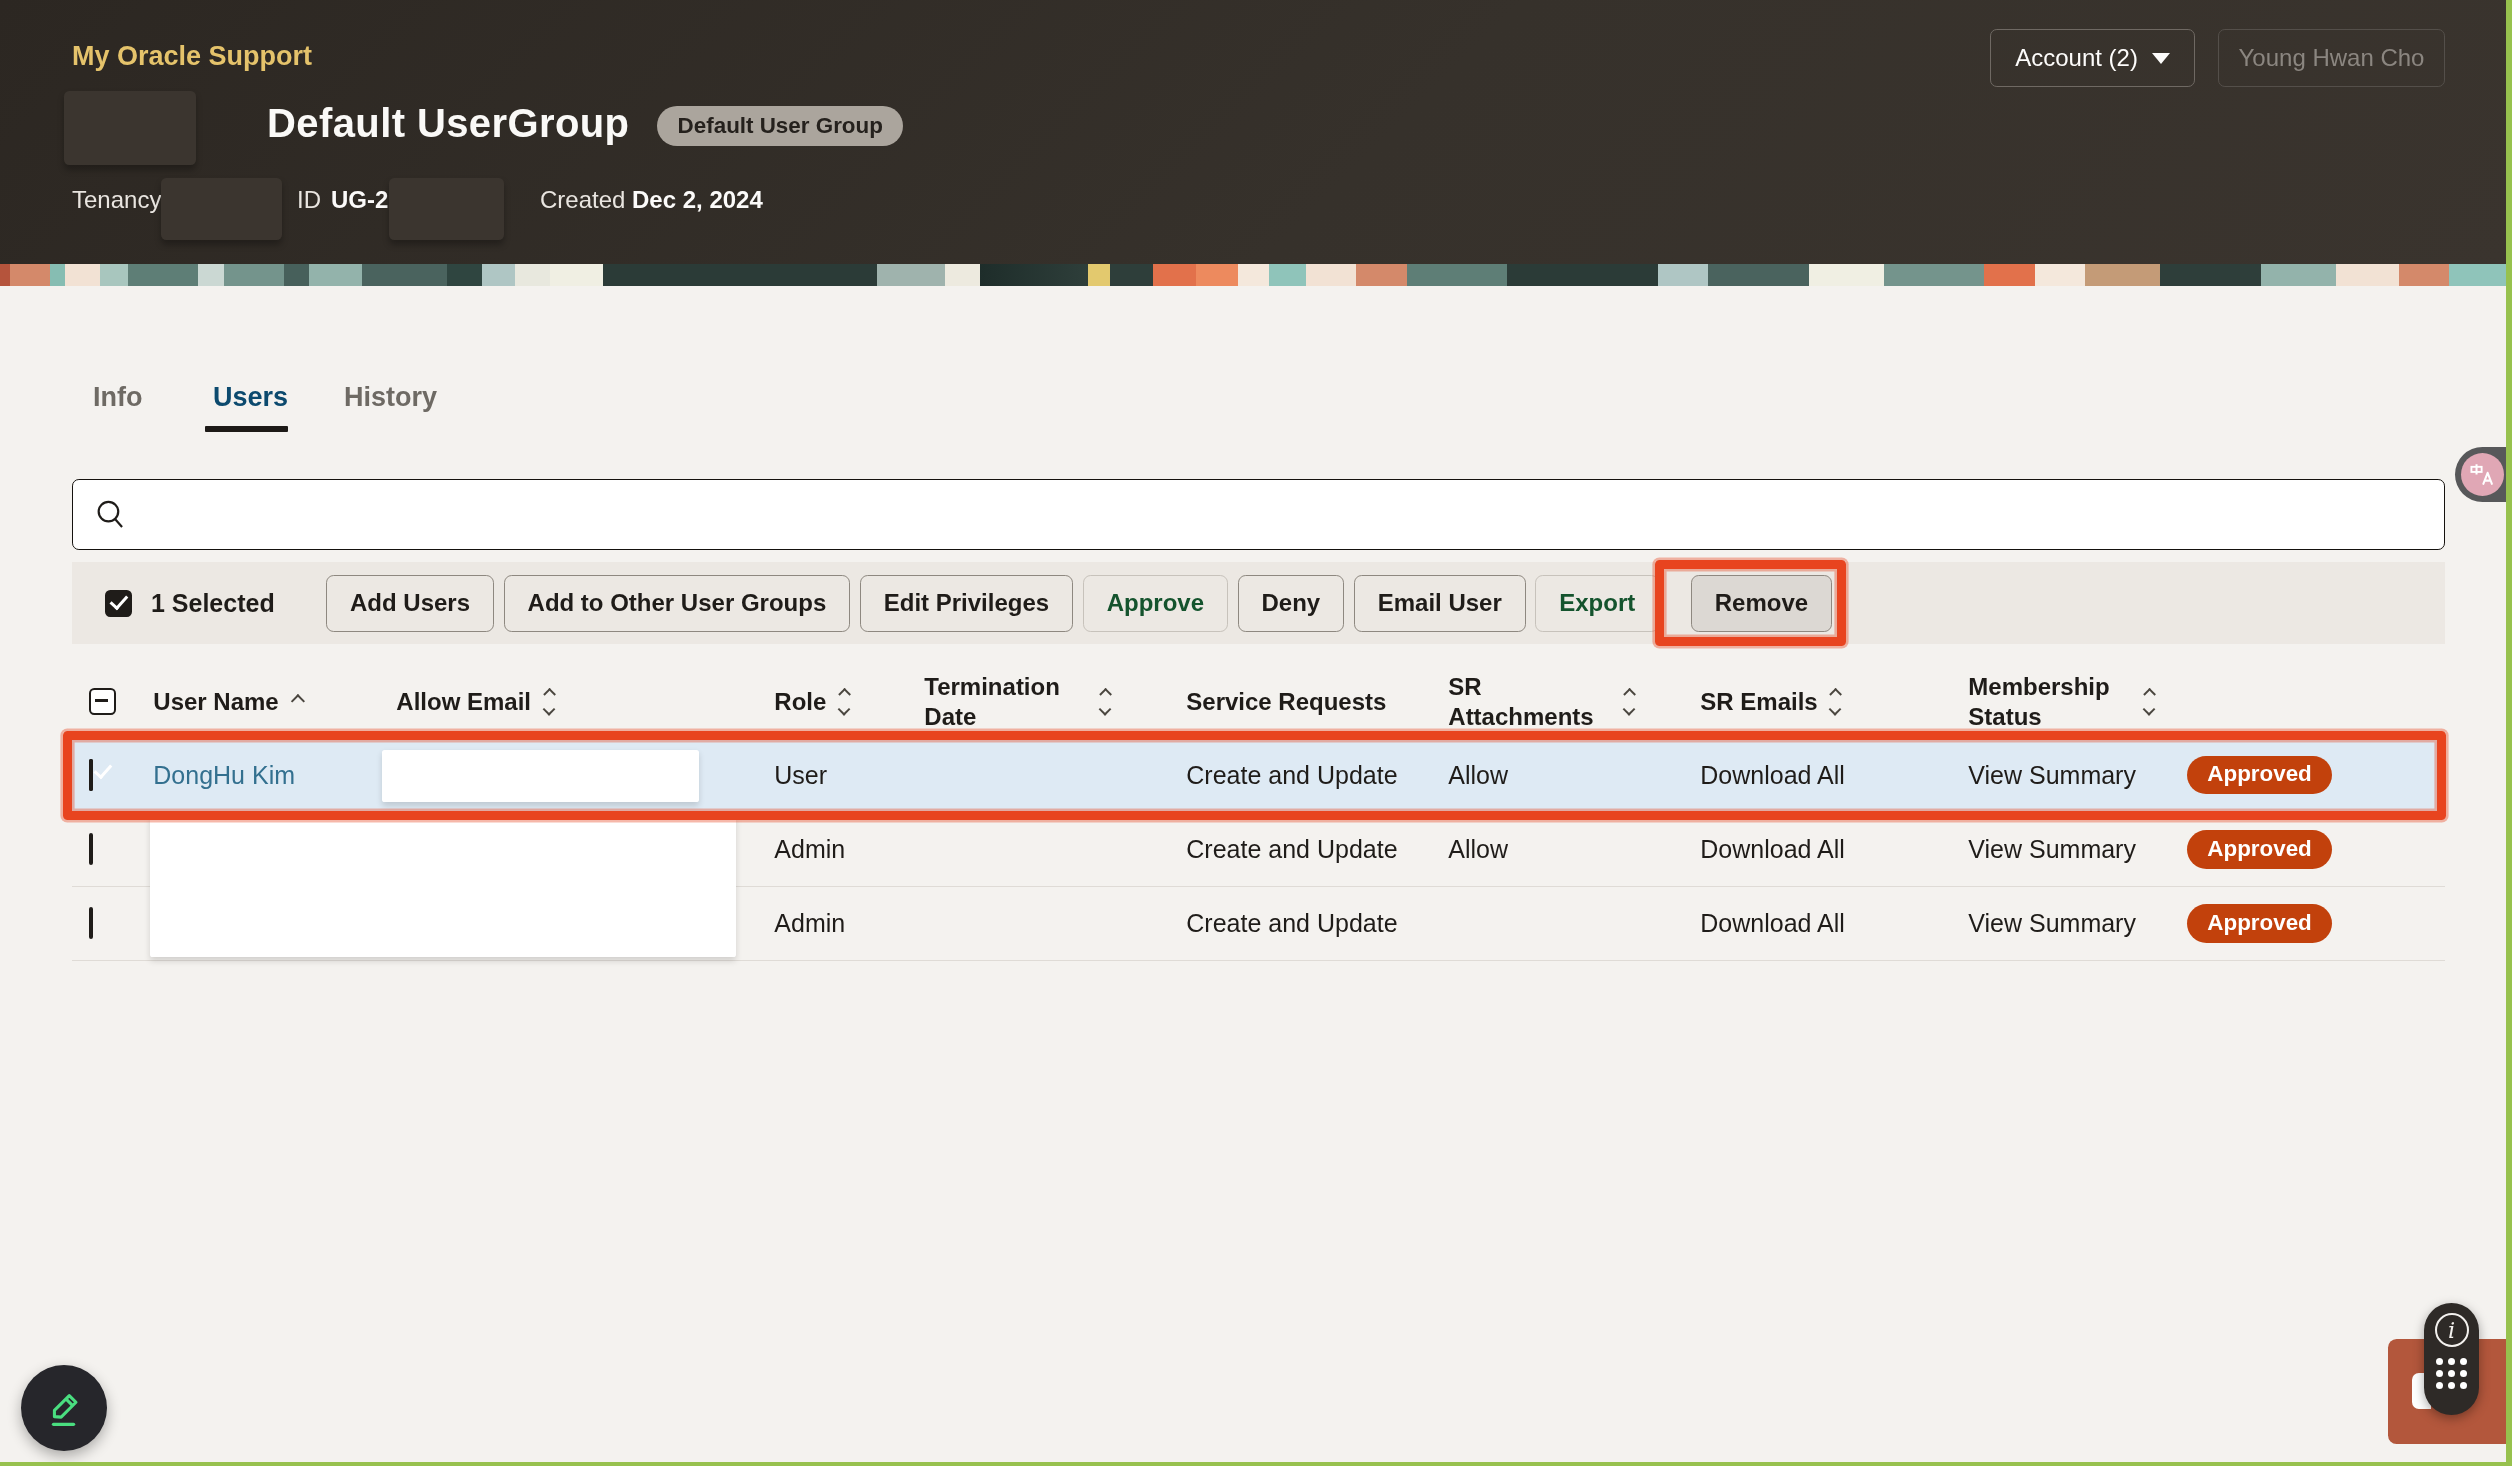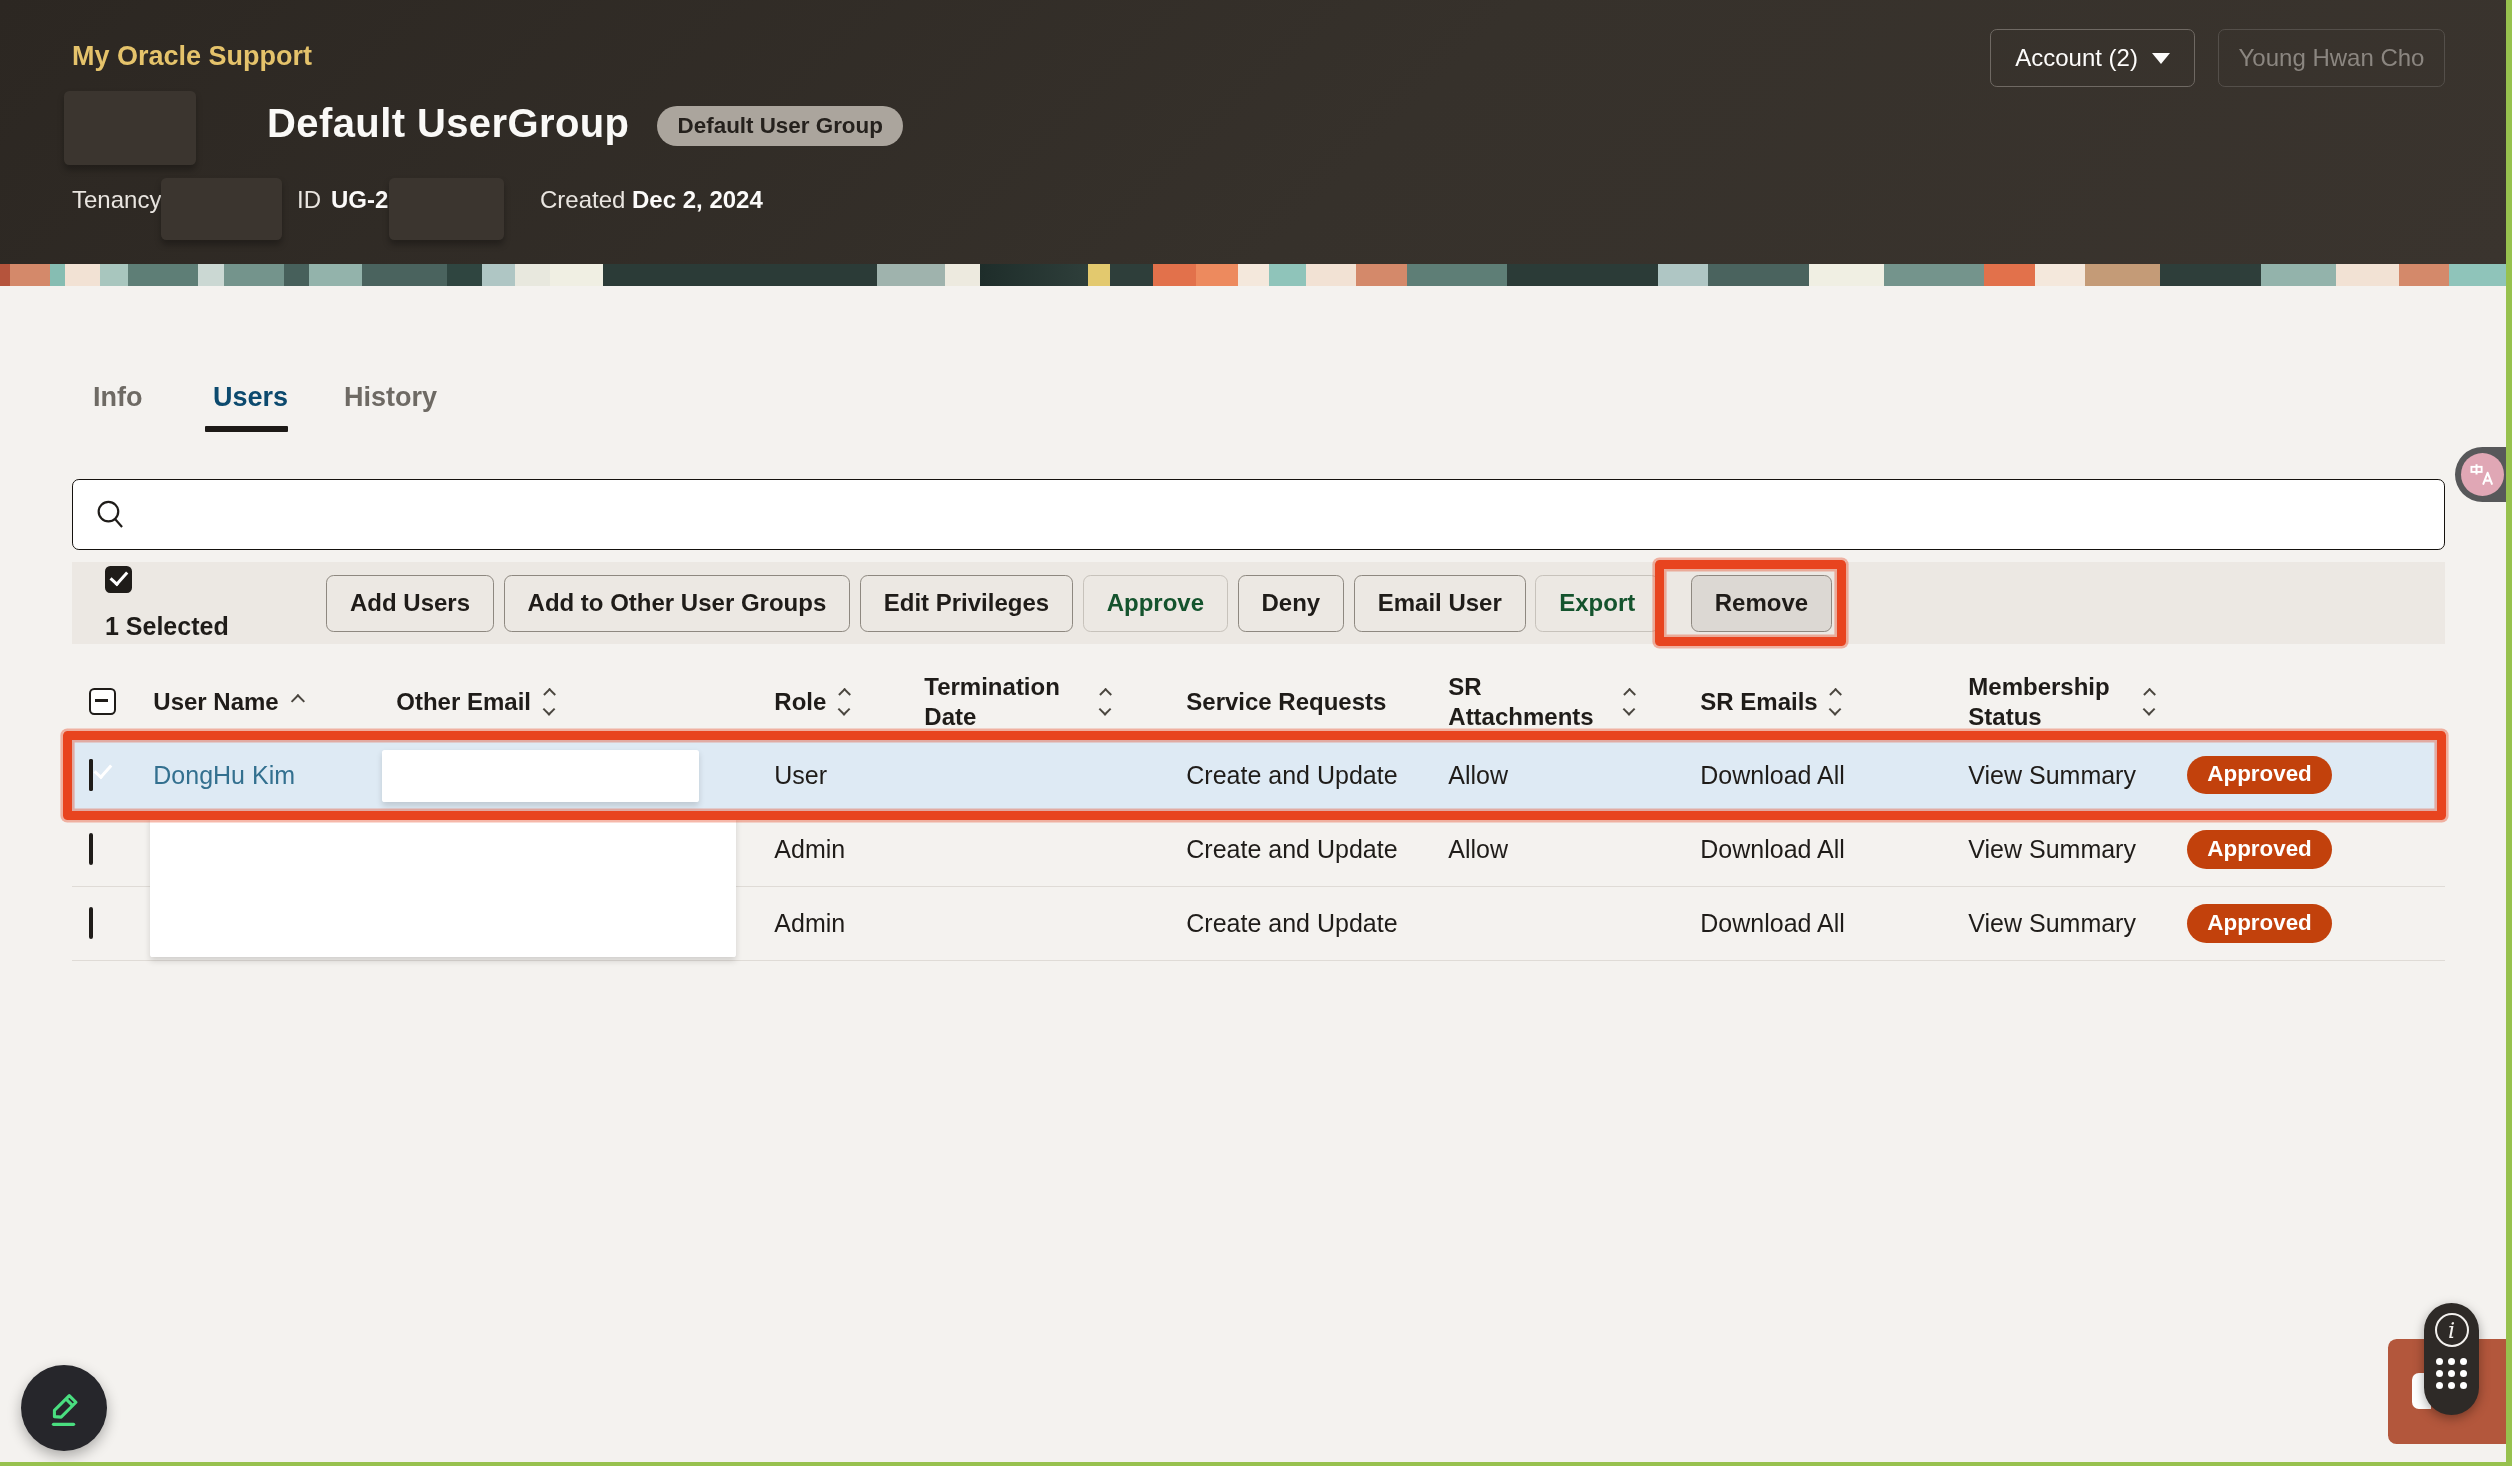--- a/index.html
+++ b/index.html
@@ -52,21 +52,21 @@
   .tab-underline { position:absolute; left:205px; top:426px; width:83px; height:6px; background:#1D1A17; border-radius:0.9px; }
 
   
   .search { position:absolute; left:72px; top:479px; width:2373px; height:71px; background:#FFFFFF;
     border:1.7px solid #15120E; border-radius:6.9px; display:flex; align-items:center; padding:0 20.6px; }
   .search input { border:none; outline:none; flex:1; height:100%; font-size:24px; background:transparent; margin-left:15.5px; }
 
   
   .toolbar { position:absolute; left:72px; top:562px; width:2373px; height:82px; background:#ECE8E3;
     display:flex; align-items:center; }
-  .sel-group { display:flex; gap:19px; margin-left:33px;flex-direction:column; }
+  .sel-group { display:flex; align-items:center; gap:19px; margin-left:33px; }
   .sel-label { font-size:25px; font-weight:bold; color:#1F1C19; }
   .tb-buttons { position:absolute; left:254px; display:flex; gap:9.5px; align-items:center; }
   .btn { height:57px; padding:0 23px; border:1.7px solid #8E8880; border-radius:7.7px; background:transparent;
     font-family:inherit; font-size:24px; font-weight:bold; color:#1F1C19; cursor:pointer; white-space:nowrap; }
   .btn:disabled { color:#14532d; border-color:#C7C2BB; cursor:default; }
   .remove-wrap { position:relative; display:inline-block;padding-left:22px; }
   .remove-wrap .btn { background:#DCD8D3; }
   .annot-box { position:absolute; left:-13.8px; top:-14.6px; right:-13.8px; bottom:-14.6px;
     border:9.5px solid #E8441F; border-radius:4.3px; pointer-events:none;
     box-shadow:0 0 0 2.6px rgba(232,68,31,.38), inset 0 0 0 2.6px rgba(232,68,31,.38); }
@@ -206,21 +206,21 @@
 
     <div class="tr thead">
       <div class="th" style="padding-left:17px">
           <span class="cb indet"></span>
         </div>
       <div class="th">
         <span class="lbl">User Name</span>
         <span class="chev up"></span>
       </div>
       <div class="th">
-        <span class="lbl">Other Email</span>
+        <span class="lbl">Allow Email</span>
         <span class="sort-updown">
             <span class="chev up"></span>
             <span class="chev dn"></span>
           </span>
       </div>
       <div class="th">
         <span class="lbl">Role</span>
         <span class="sort-updown">
             <span class="chev up"></span>
             <span class="chev dn"></span>

